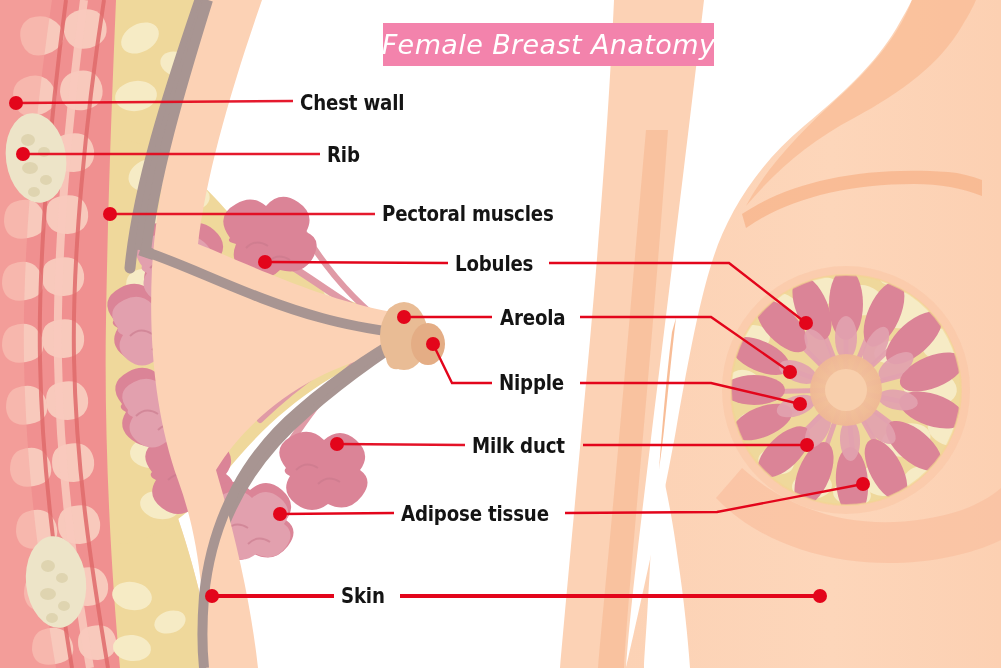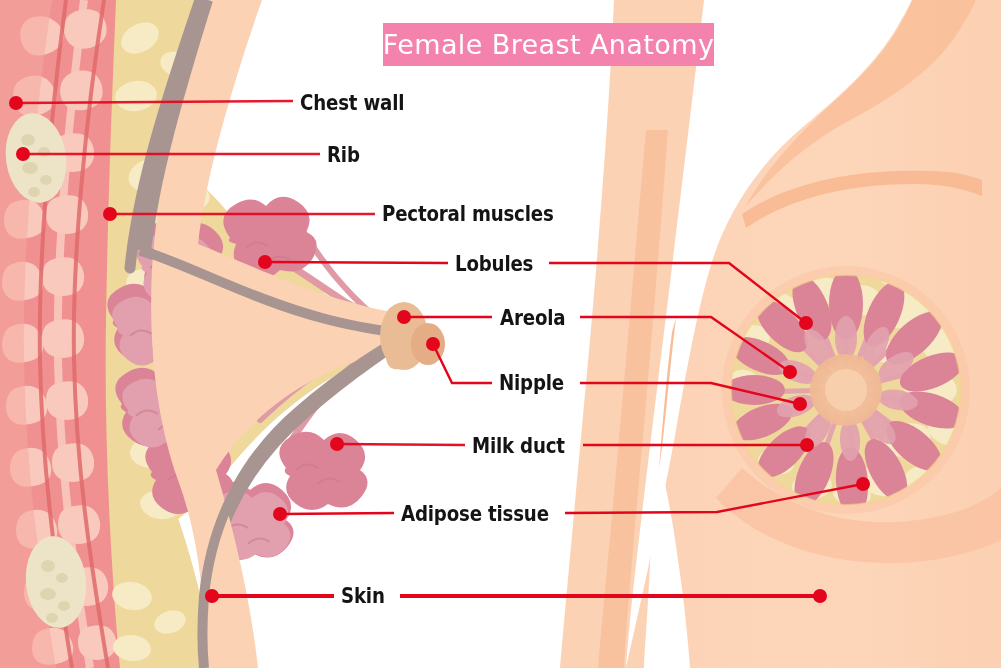--- a/index.html
+++ b/index.html
@@ -13,20 +13,21 @@
 
   .title-banner{
     position:absolute;left:383px;top:23px;width:331px;height:43px;
     background:#F383AC;display:flex;align-items:center;justify-content:center;
     z-index:40;
   }
   .title-banner span{
     color:#ffffff;font-size:27px;letter-spacing:.4px;
     font-family:"DejaVu Sans", sans-serif;font-weight:400;
     white-space:nowrap;
+    font-style:italic;
   }
 
   .lbl{
     position:absolute;z-index:35;color:#141414;
     font-family:"DejaVu Sans Condensed","DejaVu Sans", sans-serif;
     font-size:22px;font-weight:700;white-space:nowrap;
     letter-spacing:-0.2px;
     transform:scaleX(.92);transform-origin:left center;
   }
 </style>

